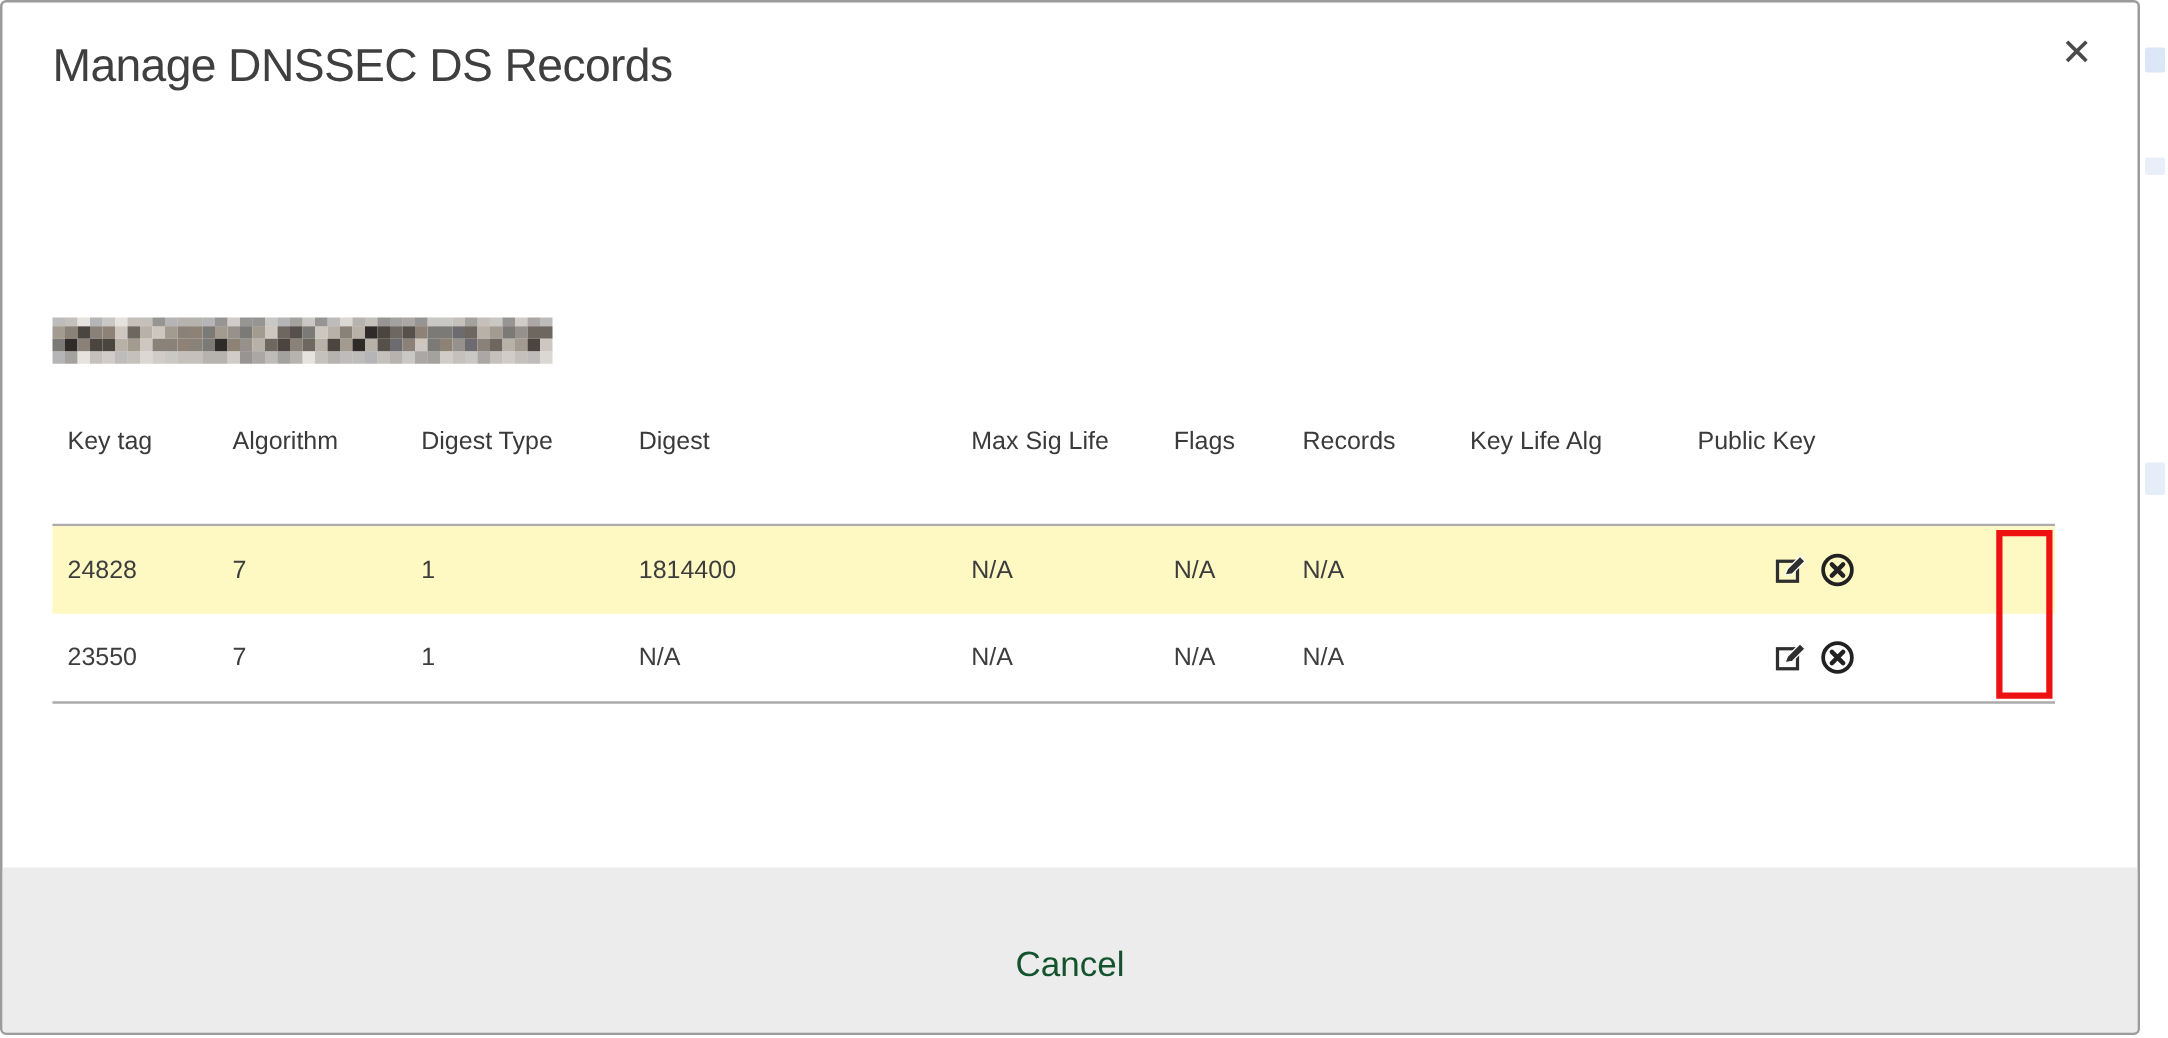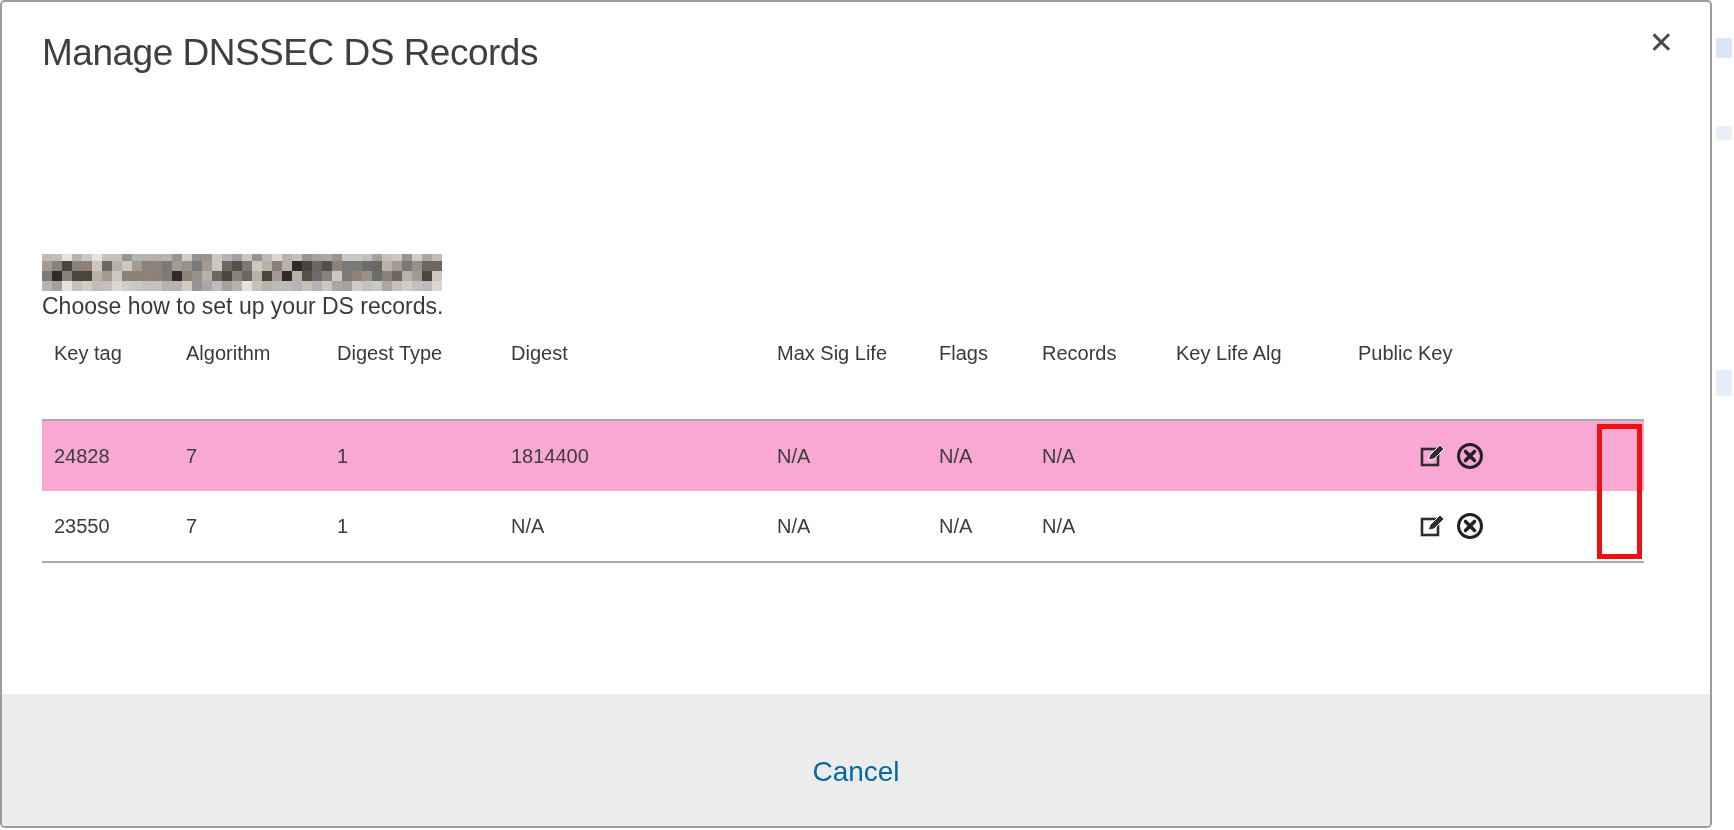--- a/index.html
+++ b/index.html
@@ -61,21 +61,21 @@
   }
   .t-row {
     display: grid;
     grid-template-columns: 132px 151px 174px 266px 162px 103px 134px 182px 150px 1fr;
     align-items: center;
   }
   .t-row > div { padding-left: 12px; white-space: nowrap; overflow: hidden; }
   .thead { height: 34px; margin-bottom: 49px; color: #3a3a3a; }
   .tbody { border-top: 2px solid #ababab; border-bottom: 2px solid #ababab; }
   .data-row { height: 70px; }
-  .data-row.alt { background: #f9a8d4; }
+  .data-row.alt { background: #fef9c3; }
   .actions-cell {
     display: flex; justify-content: flex-end; align-items: center;
     gap: 6px; padding-right: 10px;
   }
   .icon-btn { background: none; border: none; cursor: pointer; line-height: 0; padding: 2px; }
 
   .add-btn {
     position: absolute; left: 40px; top: 568px;
     width: 212px; height: 45px;
     background: #ffffff;
@@ -94,21 +94,21 @@
   }
   .save-btn {
     width: 177px; height: 71px;
     background: #5a9e08;
     border: none; border-bottom: 5px solid #4c8805;
     color: #ffffff; font-size: 28px;
     font-family: "Liberation Sans", sans-serif;
     cursor: pointer;
   }
   .cancel-link {
-    font-size: 28px; color: #0369a1; text-decoration: none;
+    font-size: 28px; color: #14532d; text-decoration: none;
     align-self: center; margin-top: -6px;
   }
 
   .red-annotation {
     position: absolute; left: 1595px; top: 422px;
     width: 45px; height: 135px;
     border: 5px solid #ee1111;
     pointer-events: none;
   }
 </style>
@@ -285,21 +285,20 @@
         <span style="width: 10px; height: 10px; background: rgb(138, 129, 120); opacity: 0.5;"></span>
         <span style="width: 10px; height: 10px; background: rgb(150, 145, 139); opacity: 0.5;"></span>
         <span style="width: 10px; height: 10px; background: rgb(85, 80, 74); opacity: 0.5;"></span>
         <span style="width: 10px; height: 10px; background: rgb(142, 130, 118); opacity: 0.5;"></span>
         <span style="width: 10px; height: 10px; background: rgb(163, 154, 144); opacity: 0.5;"></span>
         <span style="width: 10px; height: 10px; background: rgb(138, 129, 120); opacity: 0.5;"></span>
         <span style="width: 10px; height: 10px; background: rgb(124, 122, 118); opacity: 0.5;"></span>
         <span style="width: 10px; height: 10px; background: rgb(184, 177, 168); opacity: 0.5;"></span>
       </div>
 
-    <p class="subtitle">Choose how to set up your DS records.</p>
 
     <div class="ds-table">
       <div class="t-row thead">
         <div>Key tag</div>
         <div>Algorithm</div>
         <div>Digest Type</div>
         <div>Digest</div>
         <div>Max Sig Life</div>
         <div>Flags</div>
         <div>Records</div>

